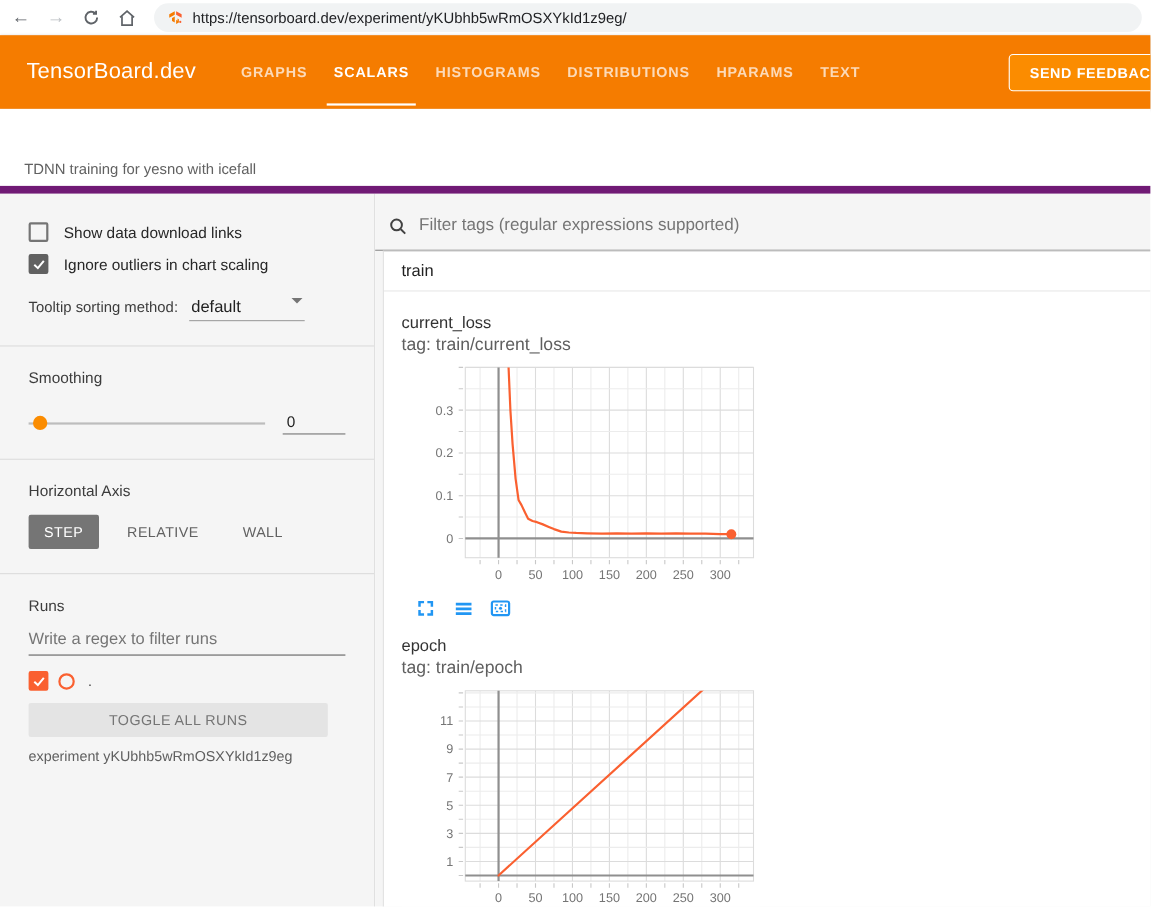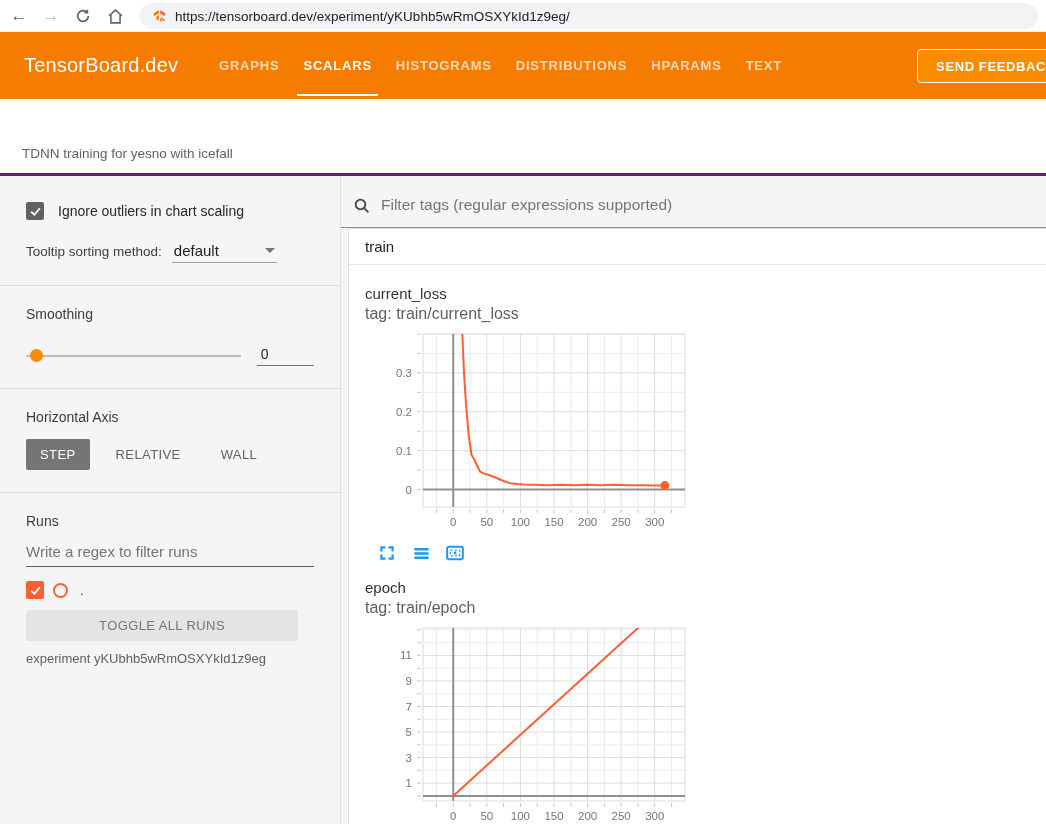--- a/index.html
+++ b/index.html
@@ -24,41 +24,41 @@
   .tab { position:relative; height:67px; display:flex; align-items:center; padding:0 12px;
          color:rgba(255,255,255,0.72); font-size:13px; font-weight:600; letter-spacing:0.8px; cursor:pointer; }
   .tab.active { color:#fff; }
   .tab.active::after { content:""; position:absolute; left:6px; right:6px; bottom:3px; height:2.5px; background:#fff; }
   .feedback-btn { position:absolute; left:917px; top:17px; height:34px; width:158px; background:#fb8c00;
                   border:1.5px solid #ffffff; border-radius:4px; color:#fff; font-size:13px; font-weight:600;
                   letter-spacing:0.6px; display:flex; align-items:center; justify-content:center;
                   white-space:nowrap; overflow:hidden; cursor:pointer; }
 
   
-  .exp-bar { height:77px; background:#fff; border-bottom:3px solid #701a75; position:relative; }
+  .exp-bar { height:77px; background:#fff; border-bottom:7px solid #701a75; position:relative; }
   .exp-title { position:absolute; left:22px; top:47px; font-size:13.5px; color:#616161; }
 
   
   .content { display:flex; height:648px; }
   .sidebar { width:341px; flex:0 0 341px; background:#f5f5f5; border-right:1px solid #e0e0e0;
              padding:26px 26px 0 26px; overflow:hidden; }
   .main { flex:1; background:#f5f5f5; overflow:hidden; }
 
   
   .chk-row { display:flex; align-items:center; gap:14px; margin-bottom:11px; cursor:pointer; }
   .chk { width:18px; height:18px; border:2px solid #757575; border-radius:2px; background:transparent; flex:0 0 auto;
          display:flex; align-items:center; justify-content:center; }
   .chk.checked { background:#616161; border-color:#616161; }
   .chk.orange { background:#fa6030; border-color:#fa6030; }
   .chk svg { display:block; }
   .chk-label { font-size:14px; color:#272727; }
   .tooltip-row { display:flex; align-items:baseline; margin-top:22px; }
   .tooltip-label { font-size:13.5px; color:#3c3c3c; }
   .select-box { margin-left:10px; width:105px; border-bottom:1px solid #9e9e9e; display:flex;
-                align-items:center; justify-content:space-between; padding:0 2px 3px 2px; cursor:pointer; }
+                align-items:flex-start; justify-content:space-between; padding:0 2px 3px 2px; cursor:pointer; }
   .select-value { font-size:15px; color:#212121; }
   .select-arrow { width:0; height:0; border-left:5px solid transparent; border-right:5px solid transparent;
                   border-top:5px solid #757575; }
   .divider { height:1px; background:#dcdcdc; margin:22px -26px 0 -26px; }
   .side-label { font-size:14px; color:#3c3c3c; margin-top:20px; }
   .slider-row { display:flex; align-items:center; margin-top:24px; }
   .slider { position:relative; width:218px; height:2px; background:#bdbdbd; cursor:pointer; }
   .slider-thumb { position:absolute; left:4px; top:-6px; width:13px; height:13px; border-radius:50%; background:#fb8c00; }
   .slider-value { margin-left:16px; width:58px; border-bottom:1px solid #757575; font-size:14px;
                   color:#212121; padding:0 4px 3px 4px; }
@@ -142,20 +142,24 @@
   </div>
 
   <div class="exp-bar">
     <span class="exp-title">TDNN training for yesno with icefall</span>
   </div>
 
   <div class="content">
 
     <aside class="sidebar">
 
+      <div class="chk-row">
+        <span class="chk"></span>
+        <span class="chk-label">Show data download links</span>
+      </div>
       <div class="chk-row">
         <span class="chk checked">
           <svg width="13" height="13" viewBox="0 0 24 24" fill="none" stroke="#fff" stroke-width="3.4">
               <path d="M4 12.5 10 18 20 6"></path>
             </svg>
         </span>
         <span class="chk-label">Ignore outliers in chart scaling</span>
       </div>
 
       <div class="tooltip-row">

